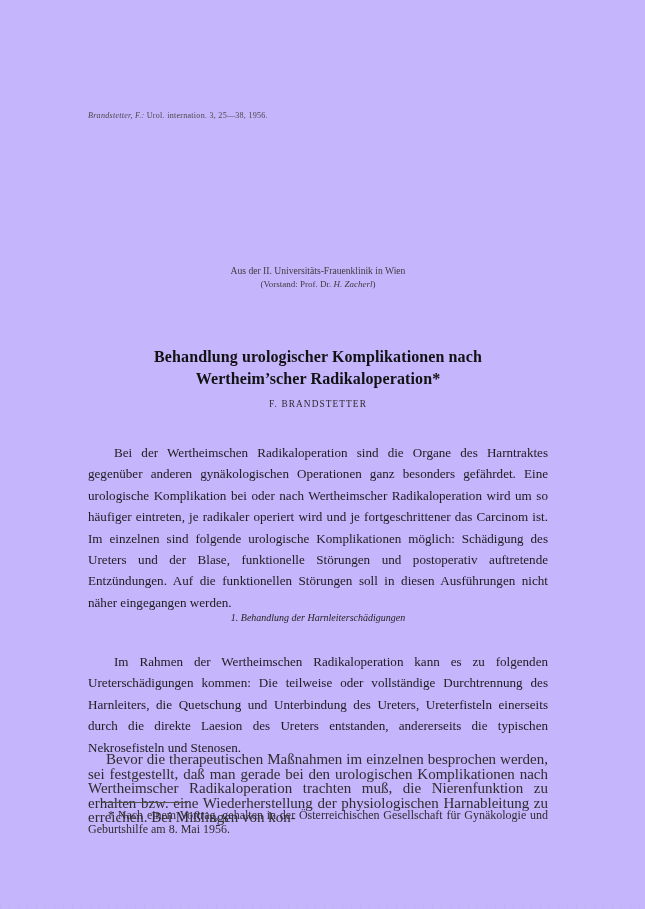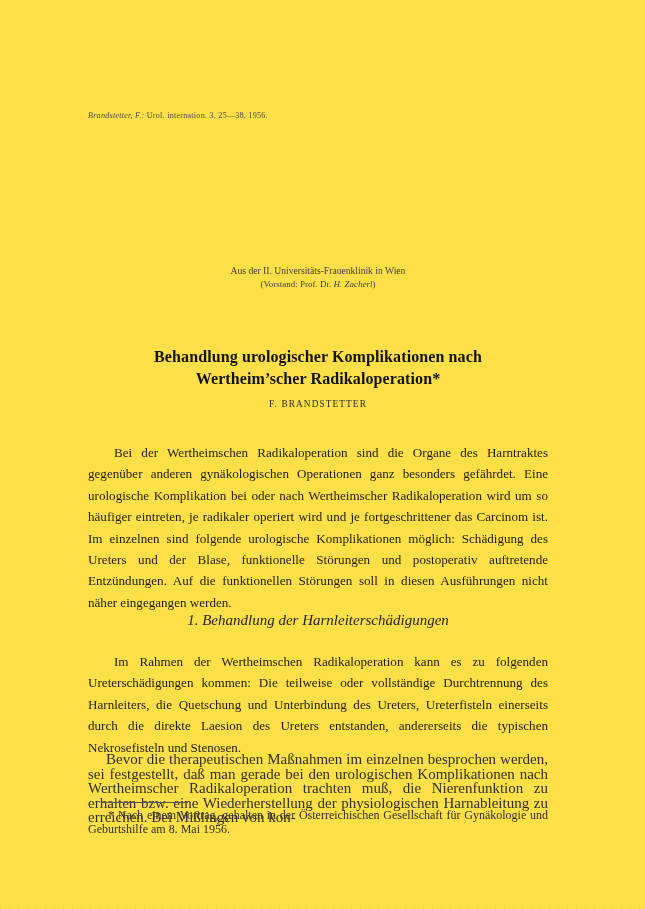--- a/index.html
+++ b/index.html
@@ -12,21 +12,21 @@
     background: #ffffff;
     font-family: "Liberation Serif", "DejaVu Serif", serif;
     color: #1a1a1a;
     overflow: hidden;
     position: relative;
   }
   
   .page {
     position: absolute;
     inset: 0;
-    background: #fde047;
+    background: #c4b5fd;
     font-family: Liberation Serif, serif;
   }
   .sheet {
     position: absolute;
     left: 88px;
     top: 0;
     width: 460px;
     height: 909px;
   }
 
@@ -119,21 +119,21 @@
   .para-1 { top: 430px; }
   .para-2 { top: 639px; }
 
   .section-heading {
     position: absolute;
     top: 612px;
     left: 0;
     width: 460px;
     text-align: center;
     font-style: italic;
-    font-size: 15px;
+    font-size: 10px;
     color: #242422;
   }
 
   
   .petit {
     position: absolute;
     top: 752px;
     left: 0;
     width: 460px;
     text-align: justify;

